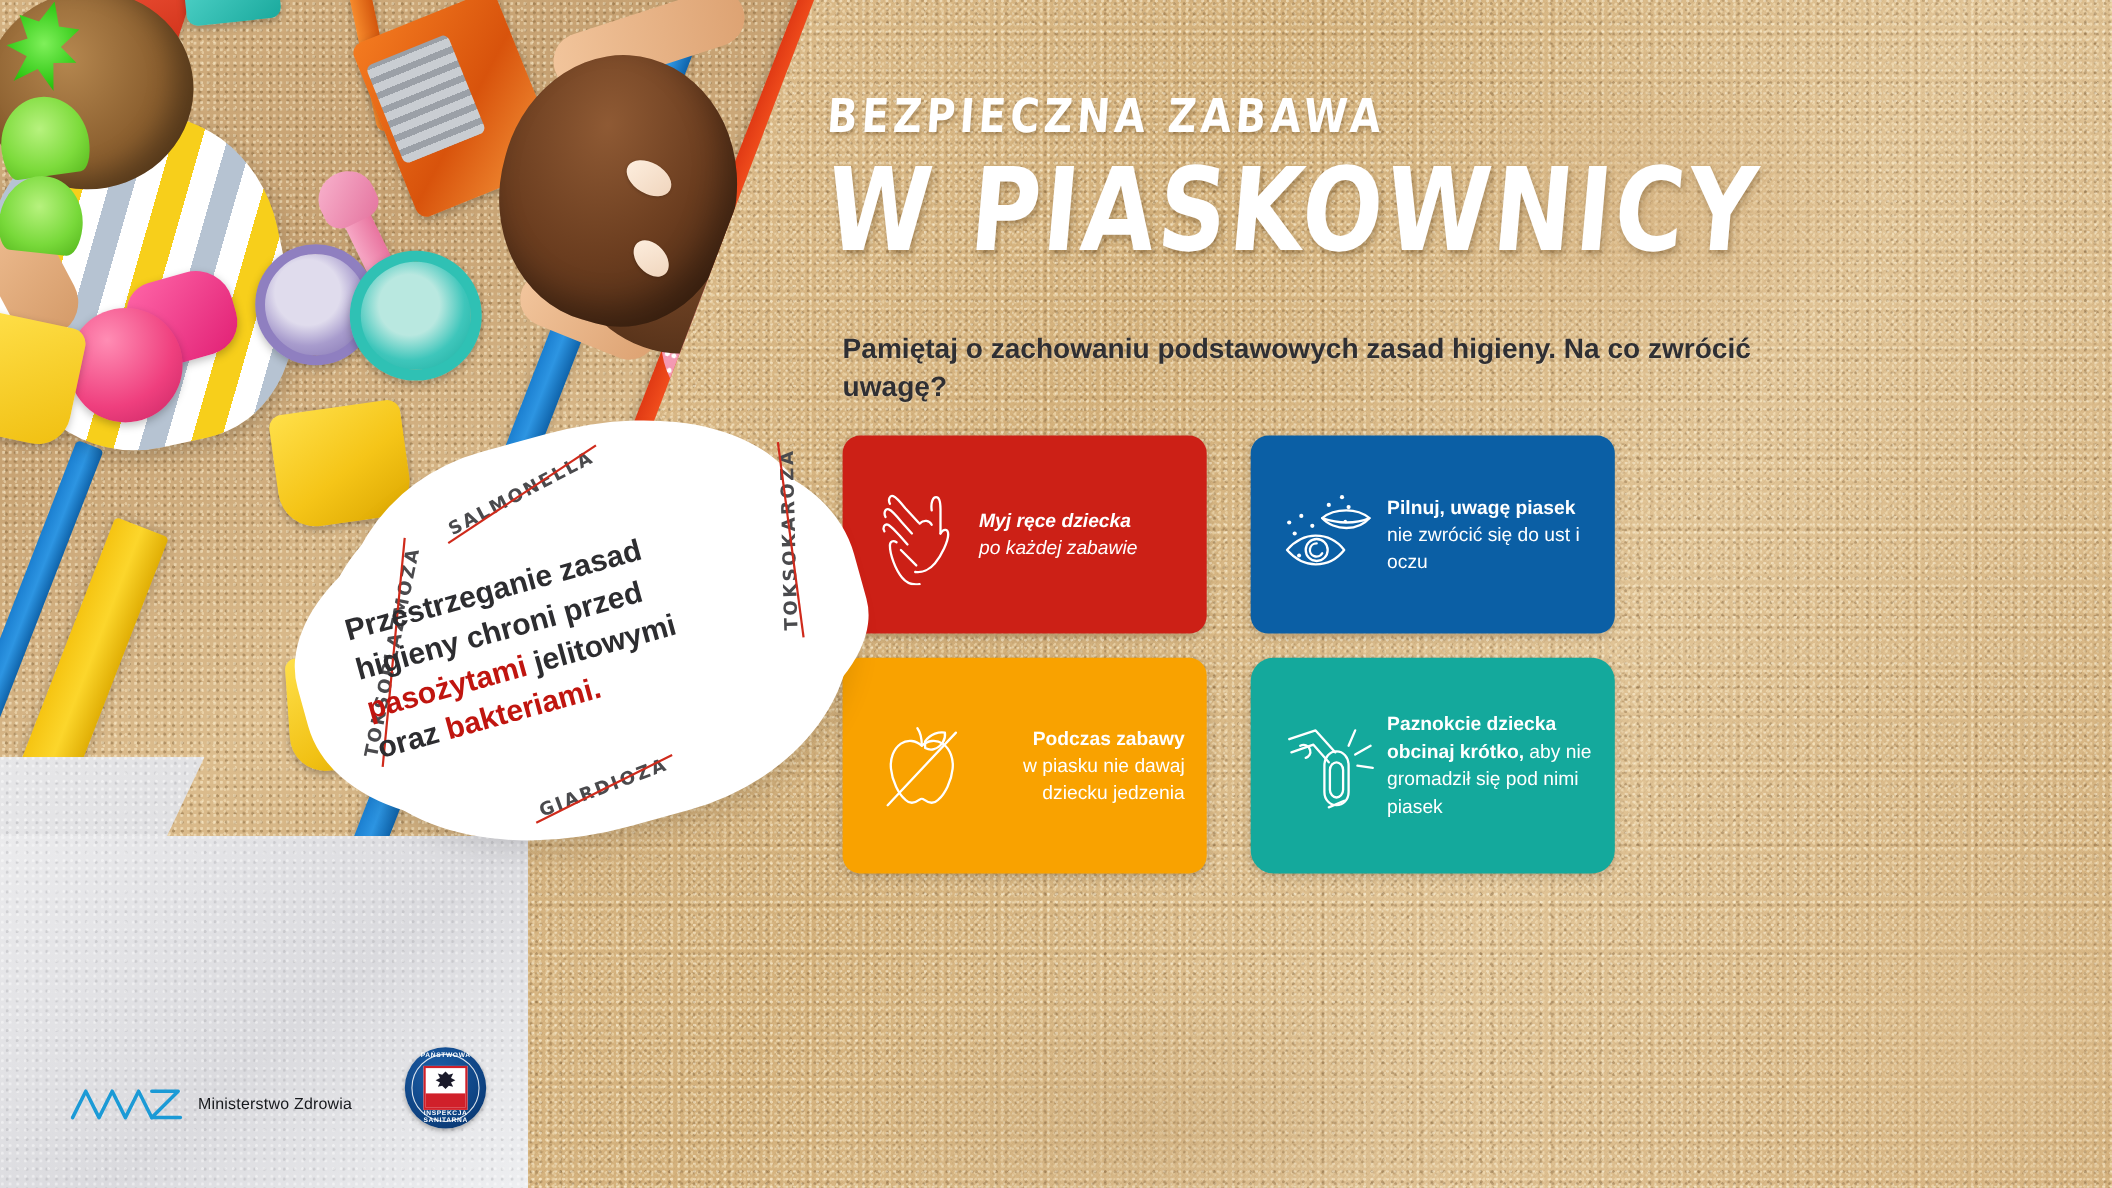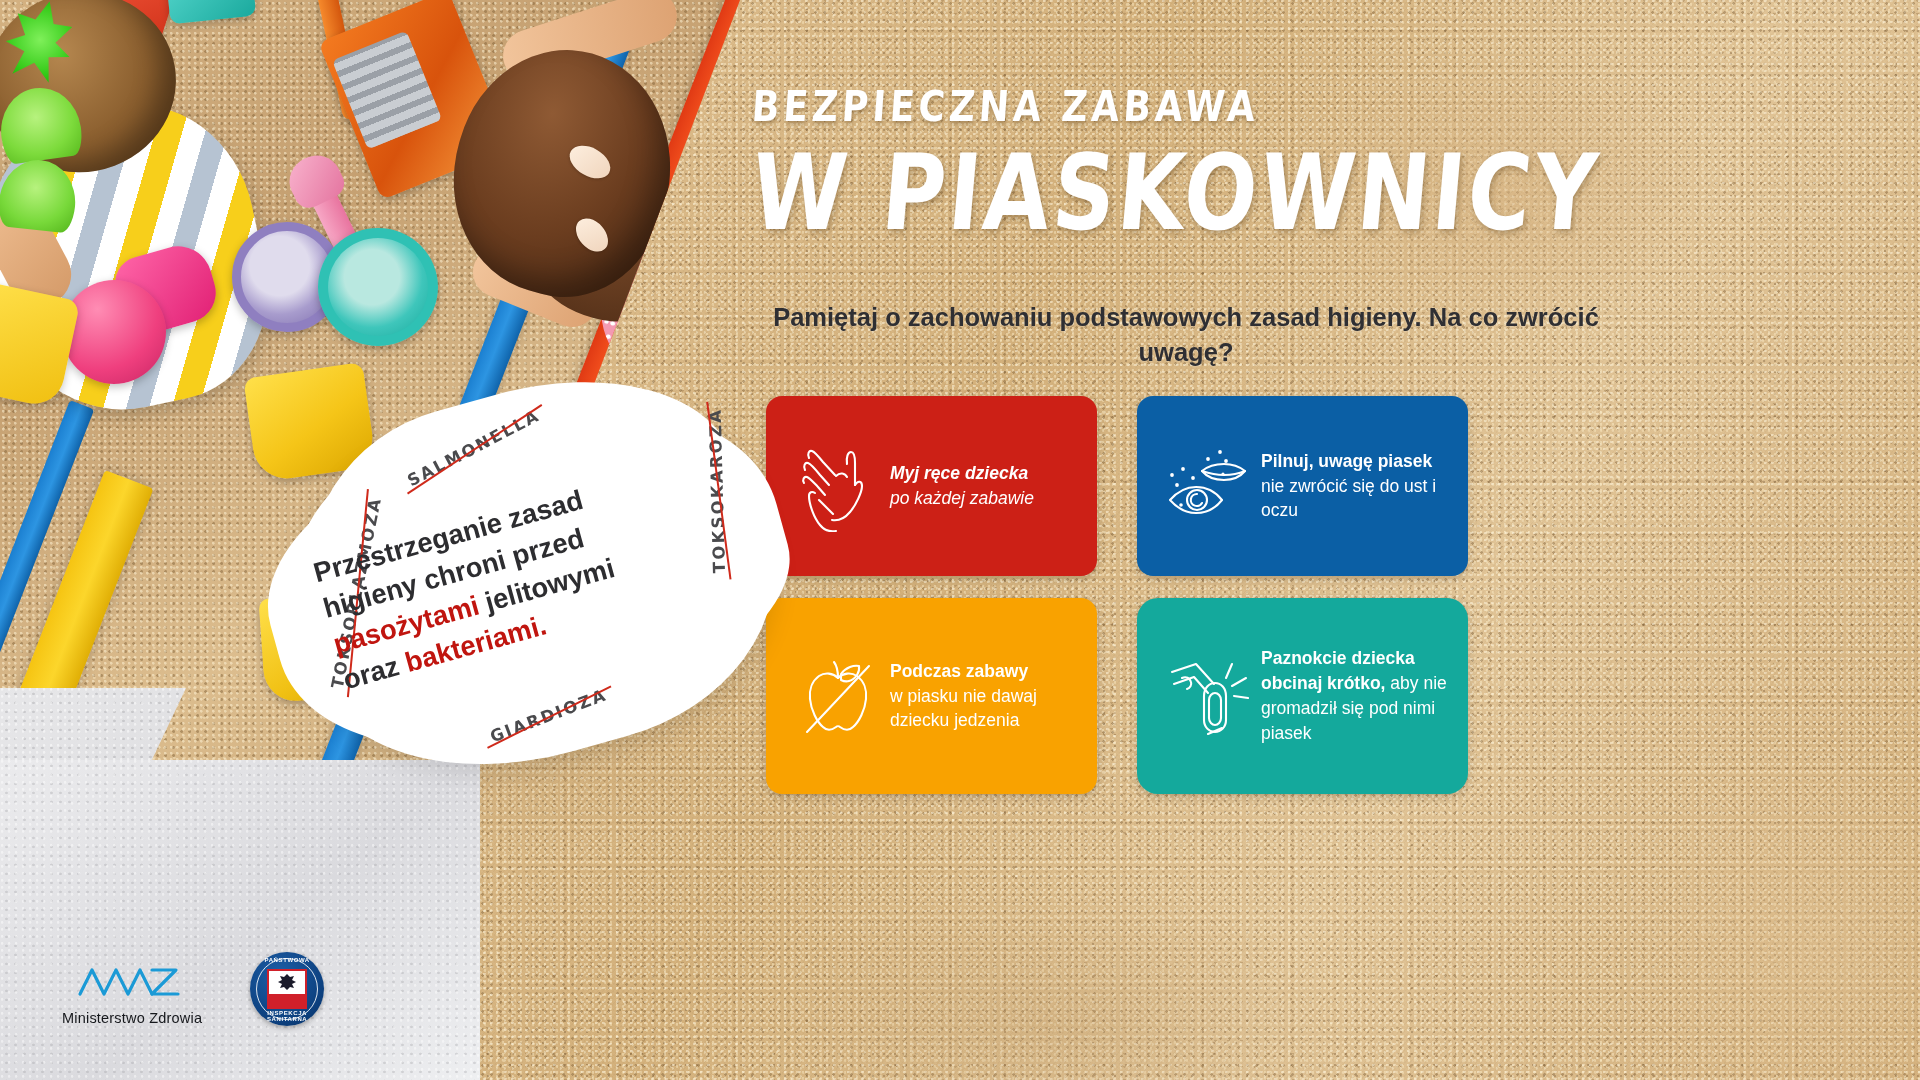--- a/index.html
+++ b/index.html
@@ -239,35 +239,34 @@
     transform:skewX(-5deg) scaleY(1.22);transform-origin:left center;
     text-shadow:2px 3px 6px rgba(90,60,20,.38);
     white-space:nowrap;
   }
 
   
   .subtitle{
     position:absolute;left:766px;top:300px;width:840px;
     font-size:25.5px;font-weight:700;line-height:1.36;color:#2f2f33;
     text-shadow:0 1px 2px rgba(255,255,255,.25);
-    text-align:center;
   }
 
   
   .cards{position:absolute;left:766px;top:396px;width:1112px;
     display:grid;grid-template-columns:331px 331px;grid-auto-rows:180px;gap:22px 40px;}
   .card{border-radius:16px;display:flex;align-items:center;padding:0 20px;box-sizing:border-box;
         box-shadow:0 3px 10px rgba(0,0,0,.17);}
   .card.tall{height:196px;}
   .card-icon{flex:0 0 auto;width:104px;display:flex;align-items:center;justify-content:center;}
   .card-icon svg{display:block;}
   .card-text{color:#fff;font-size:17.5px;line-height:1.42;}
   .card-text b{font-weight:700;}
   .c-red{background:#cc2016;font-style:italic;} .c-blue{background:#0b5fa5;}
-  .c-orange{background:#f9a200;} .c-teal{background:#14a99c;border-radius:21px;}
+  .c-orange{background:#f9a200;text-align:right;} .c-teal{background:#14a99c;border-radius:21px;}
 
   
   .brush{
     position:absolute;left:300px;top:405px;width:470px;height:350px;
     transform:rotate(-15.5deg);
   }
   .brush-bg{
     position:absolute;inset:0;background:#fff;
     border-radius:42% 46% 40% 48% / 38% 44% 42% 40%;
     box-shadow:0 6px 26px rgba(0,0,0,.12);
@@ -295,21 +294,21 @@
     content:"";position:absolute;left:-7px;right:-7px;top:52%;height:2.4px;background:#cf2a1b;
     transform:rotate(-6deg);
   }
   .tag-toksoplazmoza{left:-38px;top:130px;transform:rotate(-63deg);}
   .tag-salmonella{left:138px;top:22px;transform:rotate(-12deg);}
   .tag-toksokaroza{left:352px;top:128px;transform:rotate(-76deg);}
   .tag-giardioza{left:150px;top:300px;transform:rotate(-5deg);}
 
   
   .logos{position:absolute;left:62px;top:952px;display:flex;align-items:flex-end;gap:48px;}
-  .logo-mz{display:flex;flex-direction:column;align-items:center;gap:6px;}
+  .logo-mz{display:flex;align-items:center;gap:6px;}
   .logo-mz-label{font-size:14.5px;color:#16181c;letter-spacing:.2px;}
   .seal{position:relative;width:74px;height:74px;border-radius:50%;
         background:radial-gradient(circle at 40% 32%,#1d5fa8,#0c3f7d 70%,#082d5c);
         box-shadow:0 2px 5px rgba(0,0,0,.3);}
   .seal-ring{position:absolute;inset:6px;border-radius:50%;border:1.4px solid rgba(255,255,255,.85);}
   .seal-flag{position:absolute;left:17px;top:17px;width:40px;height:40px;background:#fff;
              border:2px solid #d0202a;box-sizing:border-box;}
   .seal-flag::after{content:"";position:absolute;left:0;right:0;bottom:0;height:13px;background:#d0202a;}
   .seal-txt{position:absolute;left:0;right:0;text-align:center;color:#fff;
             font-size:6px;font-weight:700;letter-spacing:.6px;}

